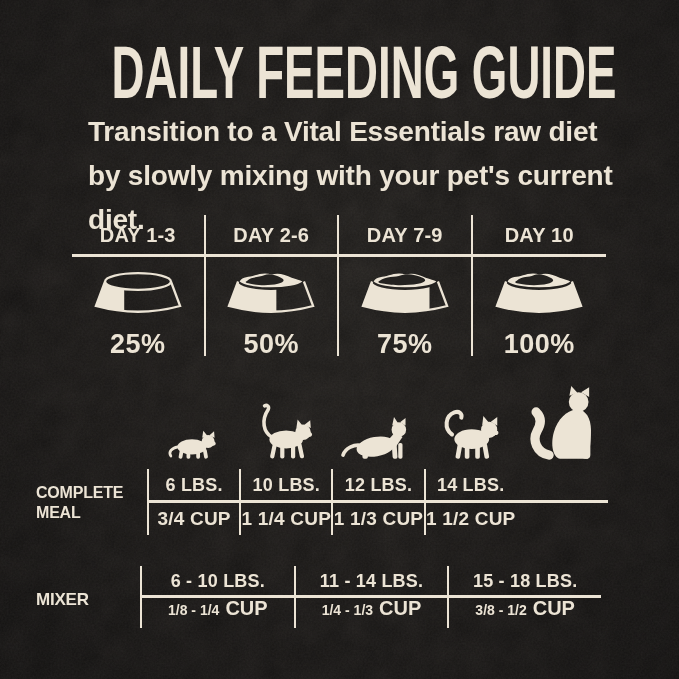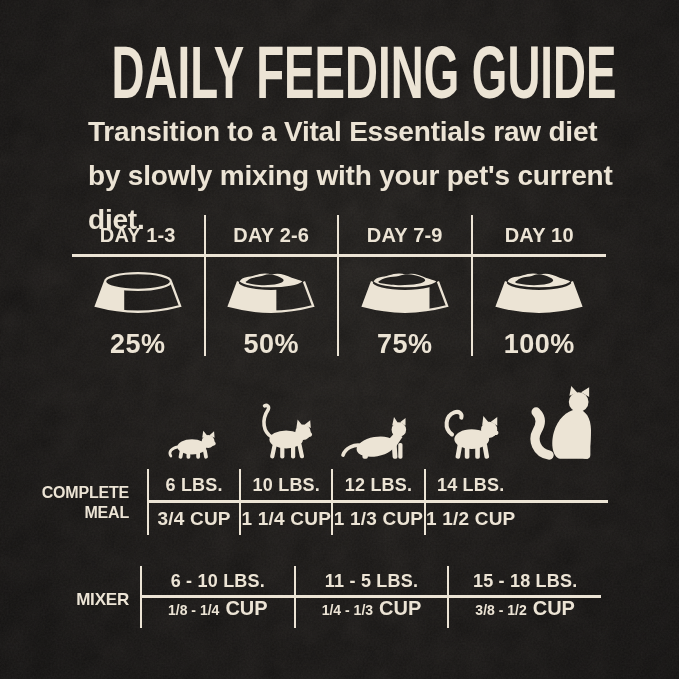--- a/index.html
+++ b/index.html
@@ -35,21 +35,21 @@
   .data-table{position:absolute;display:grid;}
   .meal-table{left:147px;top:469px;width:461px;height:66px;grid-template-columns:repeat(5,1fr);}
   .mixer-table{left:140px;top:566px;width:461px;height:62px;grid-template-columns:repeat(3,1fr);}
   .t-col{border-left:2px solid #ece4d5;display:flex;flex-direction:column;}
   .t-cell{flex:1;display:flex;align-items:center;justify-content:center;}
   .w-cell{font-size:18px;letter-spacing:0.2px;text-align:center;}
   .a-cell{font-size:19px;letter-spacing:0.2px;}
   .mix-cup{gap:6px;align-items:baseline;}
   .mix-range{font-size:14px;}
   .mix-unit{font-size:20px;}
-  .side-label{position:absolute;left:36px;width:93px;text-align:right;font-size:16px;
+  .side-label{position:absolute;left:36px;width:93px;font-size:16px;
     line-height:1.24;letter-spacing:-0.2px;}
   .lbl-meal{top:483px;}
   .lbl-mixer{top:589px;font-size:17px;}
 </style>
 </head>
 <body>
 
 <div class="stage">
 
   <svg class="grain" width="679" height="679">
@@ -240,21 +240,21 @@
   <div class="data-table mixer-table">
     <div class="hrule" style="left:0;top:29px;width:461px;height:3px;"></div>
     <div class="t-col">
       <div class="t-cell w-cell">6 - 10 LBS.</div>
       <div class="t-cell mix-cup">
         <span class="mix-range">1/8 - 1/4</span>
         <span class="mix-unit">CUP</span>
       </div>
     </div>
     <div class="t-col">
-      <div class="t-cell w-cell">11 - 5 LBS.</div>
+      <div class="t-cell w-cell">11 - 14 LBS.</div>
       <div class="t-cell mix-cup">
         <span class="mix-range">1/4 - 1/3</span>
         <span class="mix-unit">CUP</span>
       </div>
     </div>
     <div class="t-col">
       <div class="t-cell w-cell">15 - 18 LBS.</div>
       <div class="t-cell mix-cup">
         <span class="mix-range">3/8 - 1/2</span>
         <span class="mix-unit">CUP</span>

